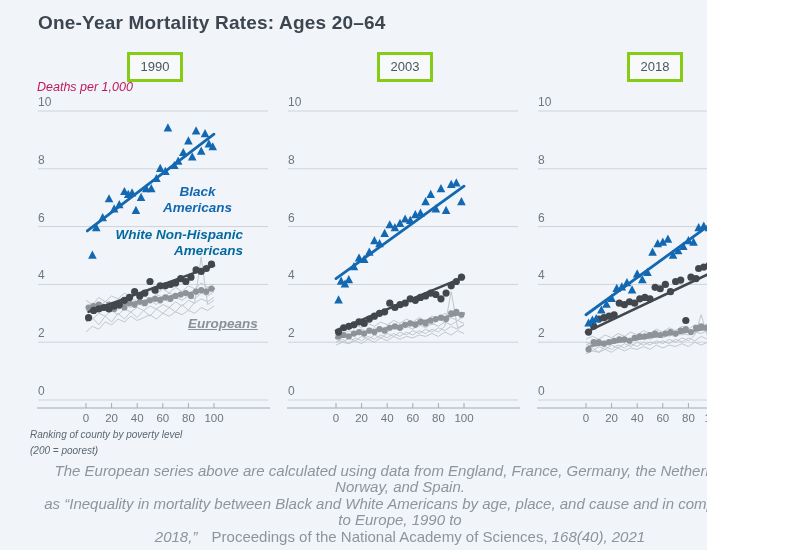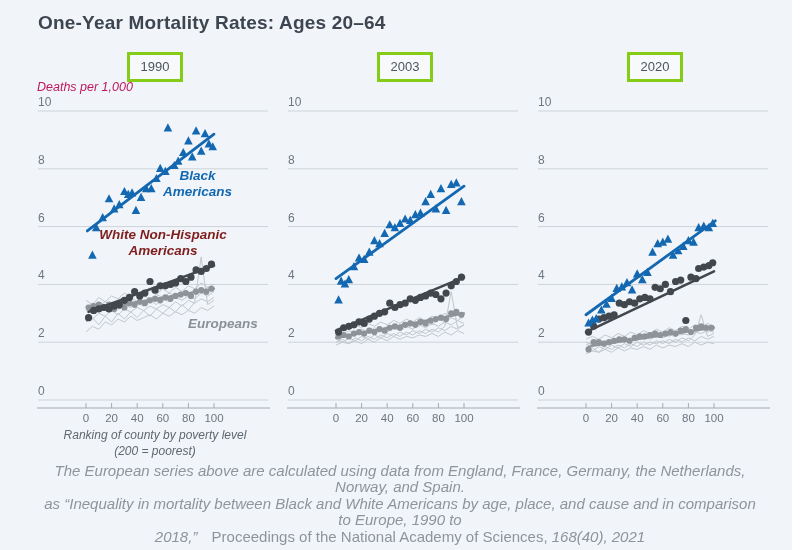--- a/index.html
+++ b/index.html
@@ -1,33 +1,33 @@
 <!DOCTYPE html>
 <html><head>
 <meta charset="utf-8">
 <style>
   html,body{margin:0;padding:0;}
-  .page{position:relative;width:792px;height:550px;background:#f1f5f9;overflow:hidden;
+  .page{position:relative;width:707px;height:550px;background:#f1f5f9;overflow:hidden;
         font-family:"Liberation Sans",sans-serif;}
   .title{position:absolute;left:38px;top:12px;font-size:19px;font-weight:700;color:#3c4550;letter-spacing:.2px;}
   .cols{position:absolute;left:30px;top:52px;display:flex;width:750px;}
   .col{width:250px;display:flex;flex-direction:column;align-items:center;}
   .year-box{height:20px;line-height:20px;padding:2px 11px;border:3px solid #84cc16;background:#f7f9fb;
             font-size:13px;color:#4d5660;margin-top:0;}
   .panel-svg{display:block;margin-top:13px;width:250px;height:335px;}
   .deaths-label{position:absolute;left:37px;top:80px;font-size:12.5px;font-style:italic;color:#be185d;}
   .ytick{font-family:"Liberation Sans",sans-serif;font-size:12px;fill:#6d7680;}
   .xtick{font-family:"Liberation Sans",sans-serif;font-size:11.5px;fill:#6d7680;}
   .annot{position:absolute;font-style:italic;font-weight:700;font-size:13.5px;line-height:15.5px;
          text-align:center;white-space:pre-line;}
-  .annot-black{left:140px;top:168px;width:115px;color:#1368b1;}
-  .annot-white{left:83px;top:227px;width:160px;color:#7f1d1d;}
-  .annot-euro{left:163px;top:316px;width:120px;color:#8a9098;font-weight:600;}
-  .x-caption{position:absolute;left:30px;top:427px;width:250px;text-align:center;
-             font-size:12px;font-style:italic;color:#5d6771;line-height:16px;}
+  .annot-black{left:140px;top:184px;width:115px;color:#1368b1;}
+  .annot-white{left:83px;top:227px;width:160px;color:#0369a1;text-align:right;}
+  .annot-euro{left:163px;top:316px;width:120px;color:#8a9098;font-weight:600;text-decoration:underline;}
+  .x-caption{position:absolute;left:30px;top:427px;width:250px;
+             font-size:10px;font-style:italic;color:#5d6771;line-height:16px;}
   .footer{position:absolute;left:40px;top:463px;width:720px;text-align:center;
           font-size:15px;font-style:italic;color:#8e949c;line-height:16.4px;}
   .footer .upright{font-style:normal;margin-left:10px;}
 </style>
 </head>
 <body>
 
 <div class="page">
   <div class="title">One-Year Mortality Rates: Ages 20–64</div>
   <div class="deaths-label">Deaths per 1,000</div>
@@ -263,21 +263,21 @@
           <polygon points="155.84,109.26 151.54,117.46000000000001 160.14000000000001,117.46000000000001" fill="#1368b1"></polygon>
           <polygon points="160.96,89.03 156.66,97.23 165.26000000000002,97.23" fill="#1368b1"></polygon>
           <polygon points="166.07999999999998,110.705 161.77999999999997,118.905 170.38,118.905" fill="#1368b1"></polygon>
           <polygon points="171.2,84.695 166.89999999999998,92.895 175.5,92.895" fill="#1368b1"></polygon>
           <polygon points="176.32,83.25 172.01999999999998,91.45 180.62,91.45" fill="#1368b1"></polygon>
           <polygon points="181.44,102.03500000000001 177.14,110.23500000000001 185.74,110.23500000000001" fill="#1368b1"></polygon>
         </svg>
     </div>
     <div class="col">
       <div class="year-box">
-        <span>2020</span>
+        <span>2018</span>
       </div>
       <svg class="panel-svg" viewBox="0 0 250 335">
           <line x1="8" x2="238" y1="305" y2="305" stroke="#cdd3d9" stroke-width="1"></line>
           <text x="8" y="300" class="ytick">0</text>
           <line x1="8" x2="238" y1="247.2" y2="247.2" stroke="#cdd3d9" stroke-width="1"></line>
           <text x="8" y="242.2" class="ytick">2</text>
           <line x1="8" x2="238" y1="189.39999999999998" y2="189.39999999999998" stroke="#cdd3d9" stroke-width="1"></line>
           <text x="8" y="184.39999999999998" class="ytick">4</text>
           <line x1="8" x2="238" y1="131.6" y2="131.6" stroke="#cdd3d9" stroke-width="1"></line>
           <text x="8" y="126.6" class="ytick">6</text>

